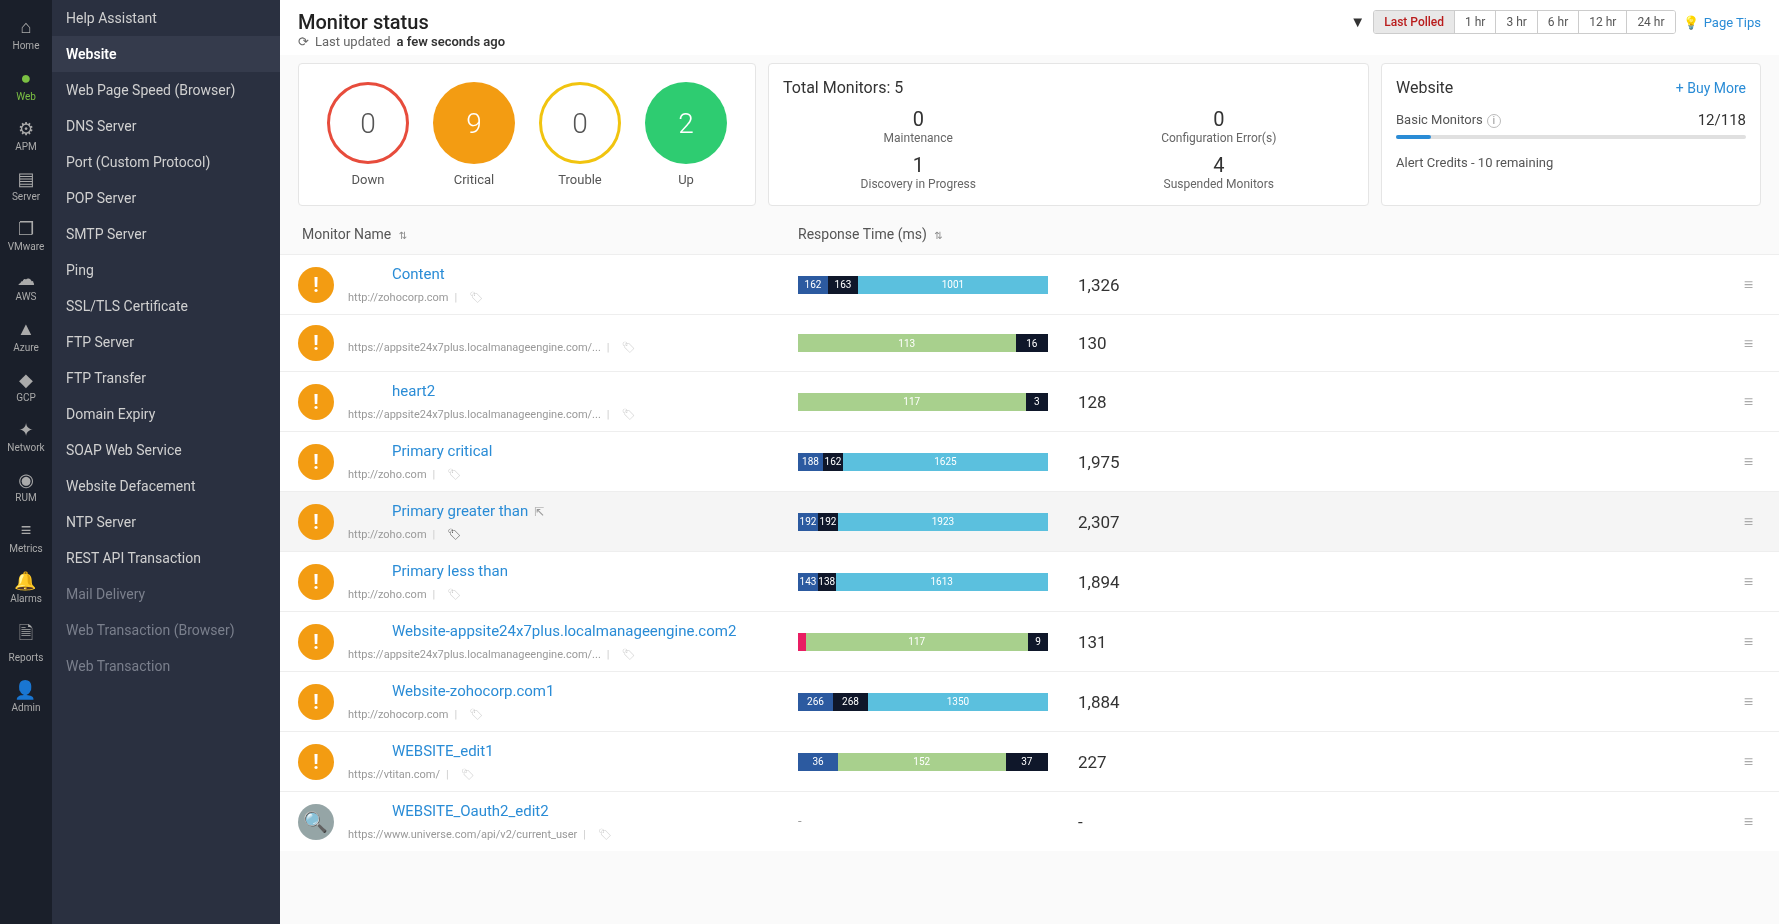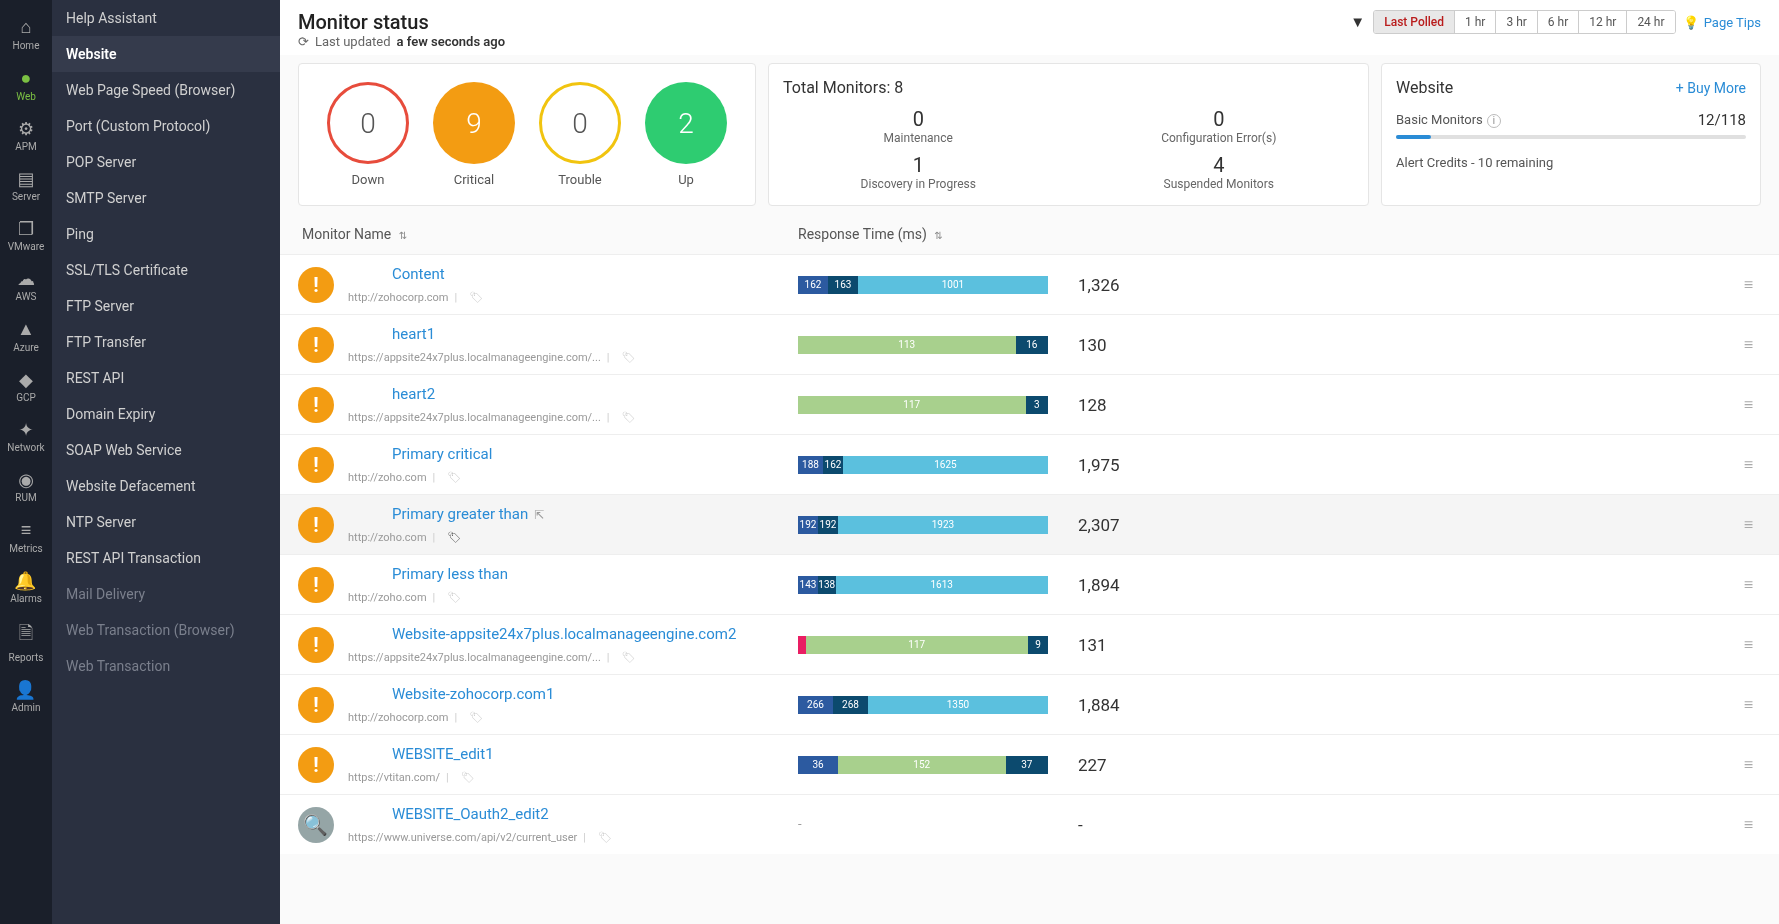--- a/index.html
+++ b/index.html
@@ -73,21 +73,21 @@
 .sd-unknown { background: #95a5a6; }
 .row-info { width: 450px; }
 .row-name { color: #2a8cd6; font-size: 15px; cursor: pointer; margin-left: 44px; }
 .row-url { color: #999; font-size: 11px; margin-top: 8px; }
 .tag-icon { color: #ccc; margin-left: 6px; font-size: 11px; }
 .ext-icon { color: #999; margin-left: 6px; font-size: 12px; }
 
 .bar-container { width: 250px; height: 18px; display: flex; position: relative; }
 .seg { height: 100%; display: flex; align-items: center; justify-content: center; color: #fff; font-size: 10px; overflow: hidden; }
 .seg-blue1 { background: #2c5aa0; }
-.seg-blue2 { background: #0c4a6e; }
+.seg-blue2 { background: #0f172a; }
 .seg-cyan { background: #5bc0de; }
 .seg-green { background: #a8d08d; }
 .seg-pink { background: #e91e63; }
 
 .resp-value { width: 120px; font-size: 17px; color: #333; padding-left: 30px; }
 .row-menu { margin-left: auto; color: #aaa; cursor: pointer; font-size: 16px; padding: 0 8px; }
 .pipe-sep { color: #ccc; margin: 0 6px; }
 </style>
 </head>
 <body>
@@ -148,28 +148,28 @@
       </div>
       <div class="icon-item">
         <div class="icon-glyph">👤</div>
         <div>Admin</div>
       </div>
     </div>
   <div class="nav-sidebar" id="nav-sidebar">
       <div class="nav-item">Help Assistant</div>
       <div class="nav-item active">Website</div>
       <div class="nav-item">Web Page Speed (Browser)</div>
+      <div class="nav-item">DNS Server</div>
       <div class="nav-item">Port (Custom Protocol)</div>
       <div class="nav-item">POP Server</div>
       <div class="nav-item">SMTP Server</div>
       <div class="nav-item">Ping</div>
       <div class="nav-item">SSL/TLS Certificate</div>
       <div class="nav-item">FTP Server</div>
       <div class="nav-item">FTP Transfer</div>
-      <div class="nav-item">REST API</div>
       <div class="nav-item">Domain Expiry</div>
       <div class="nav-item">SOAP Web Service</div>
       <div class="nav-item">Website Defacement</div>
       <div class="nav-item">NTP Server</div>
       <div class="nav-item">REST API Transaction</div>
       <div class="nav-item muted">Mail Delivery</div>
       <div class="nav-item muted">Web Transaction (Browser)</div>
       <div class="nav-item muted">Web Transaction</div>
     </div>
   <div class="main">
@@ -213,21 +213,21 @@
           <div class="circle-wrap">
             <div class="circle c-trouble">0</div>
             <div class="circle-label">Trouble</div>
           </div>
           <div class="circle-wrap">
             <div class="circle c-up">2</div>
             <div class="circle-label">Up</div>
           </div>
         </div>
       <div class="card totals-card">
-        <div class="totals-title">Total Monitors: 8</div>
+        <div class="totals-title">Total Monitors: 5</div>
         <div class="totals-grid" id="totals-grid">
             <div class="tot-item">
               <div class="tot-num">0</div>
               <div class="tot-label">Maintenance</div>
             </div>
             <div class="tot-item">
               <div class="tot-num">0</div>
               <div class="tot-label">Configuration Error(s)</div>
             </div>
             <div class="tot-item">
@@ -278,21 +278,20 @@
             <div class="seg seg-blue1" style="width:12%">162</div>
             <div class="seg seg-blue2" style="width:12%">163</div>
             <div class="seg seg-cyan" style="width:76%">1001</div>
           </div>
     <div class="resp-value">1,326</div>
     <div class="row-menu">≡</div>
   </div>
         <div class="row">
     <div class="status-dot sd-critical">!</div>
     <div class="row-info">
-      <div><span class="row-name">heart1</span></div>
       <div class="row-url">https://appsite24x7plus.localmanageengine.com/...<span class="pipe-sep">|</span><span class="tag-icon" style="color:#ccc">🏷</span></div>
     </div>
     <div class="bar-container">
             <div class="seg seg-green" style="width:87%">113</div>
             <div class="seg seg-blue2" style="width:13%">16</div>
           </div>
     <div class="resp-value">130</div>
     <div class="row-menu">≡</div>
   </div>
         <div class="row">

